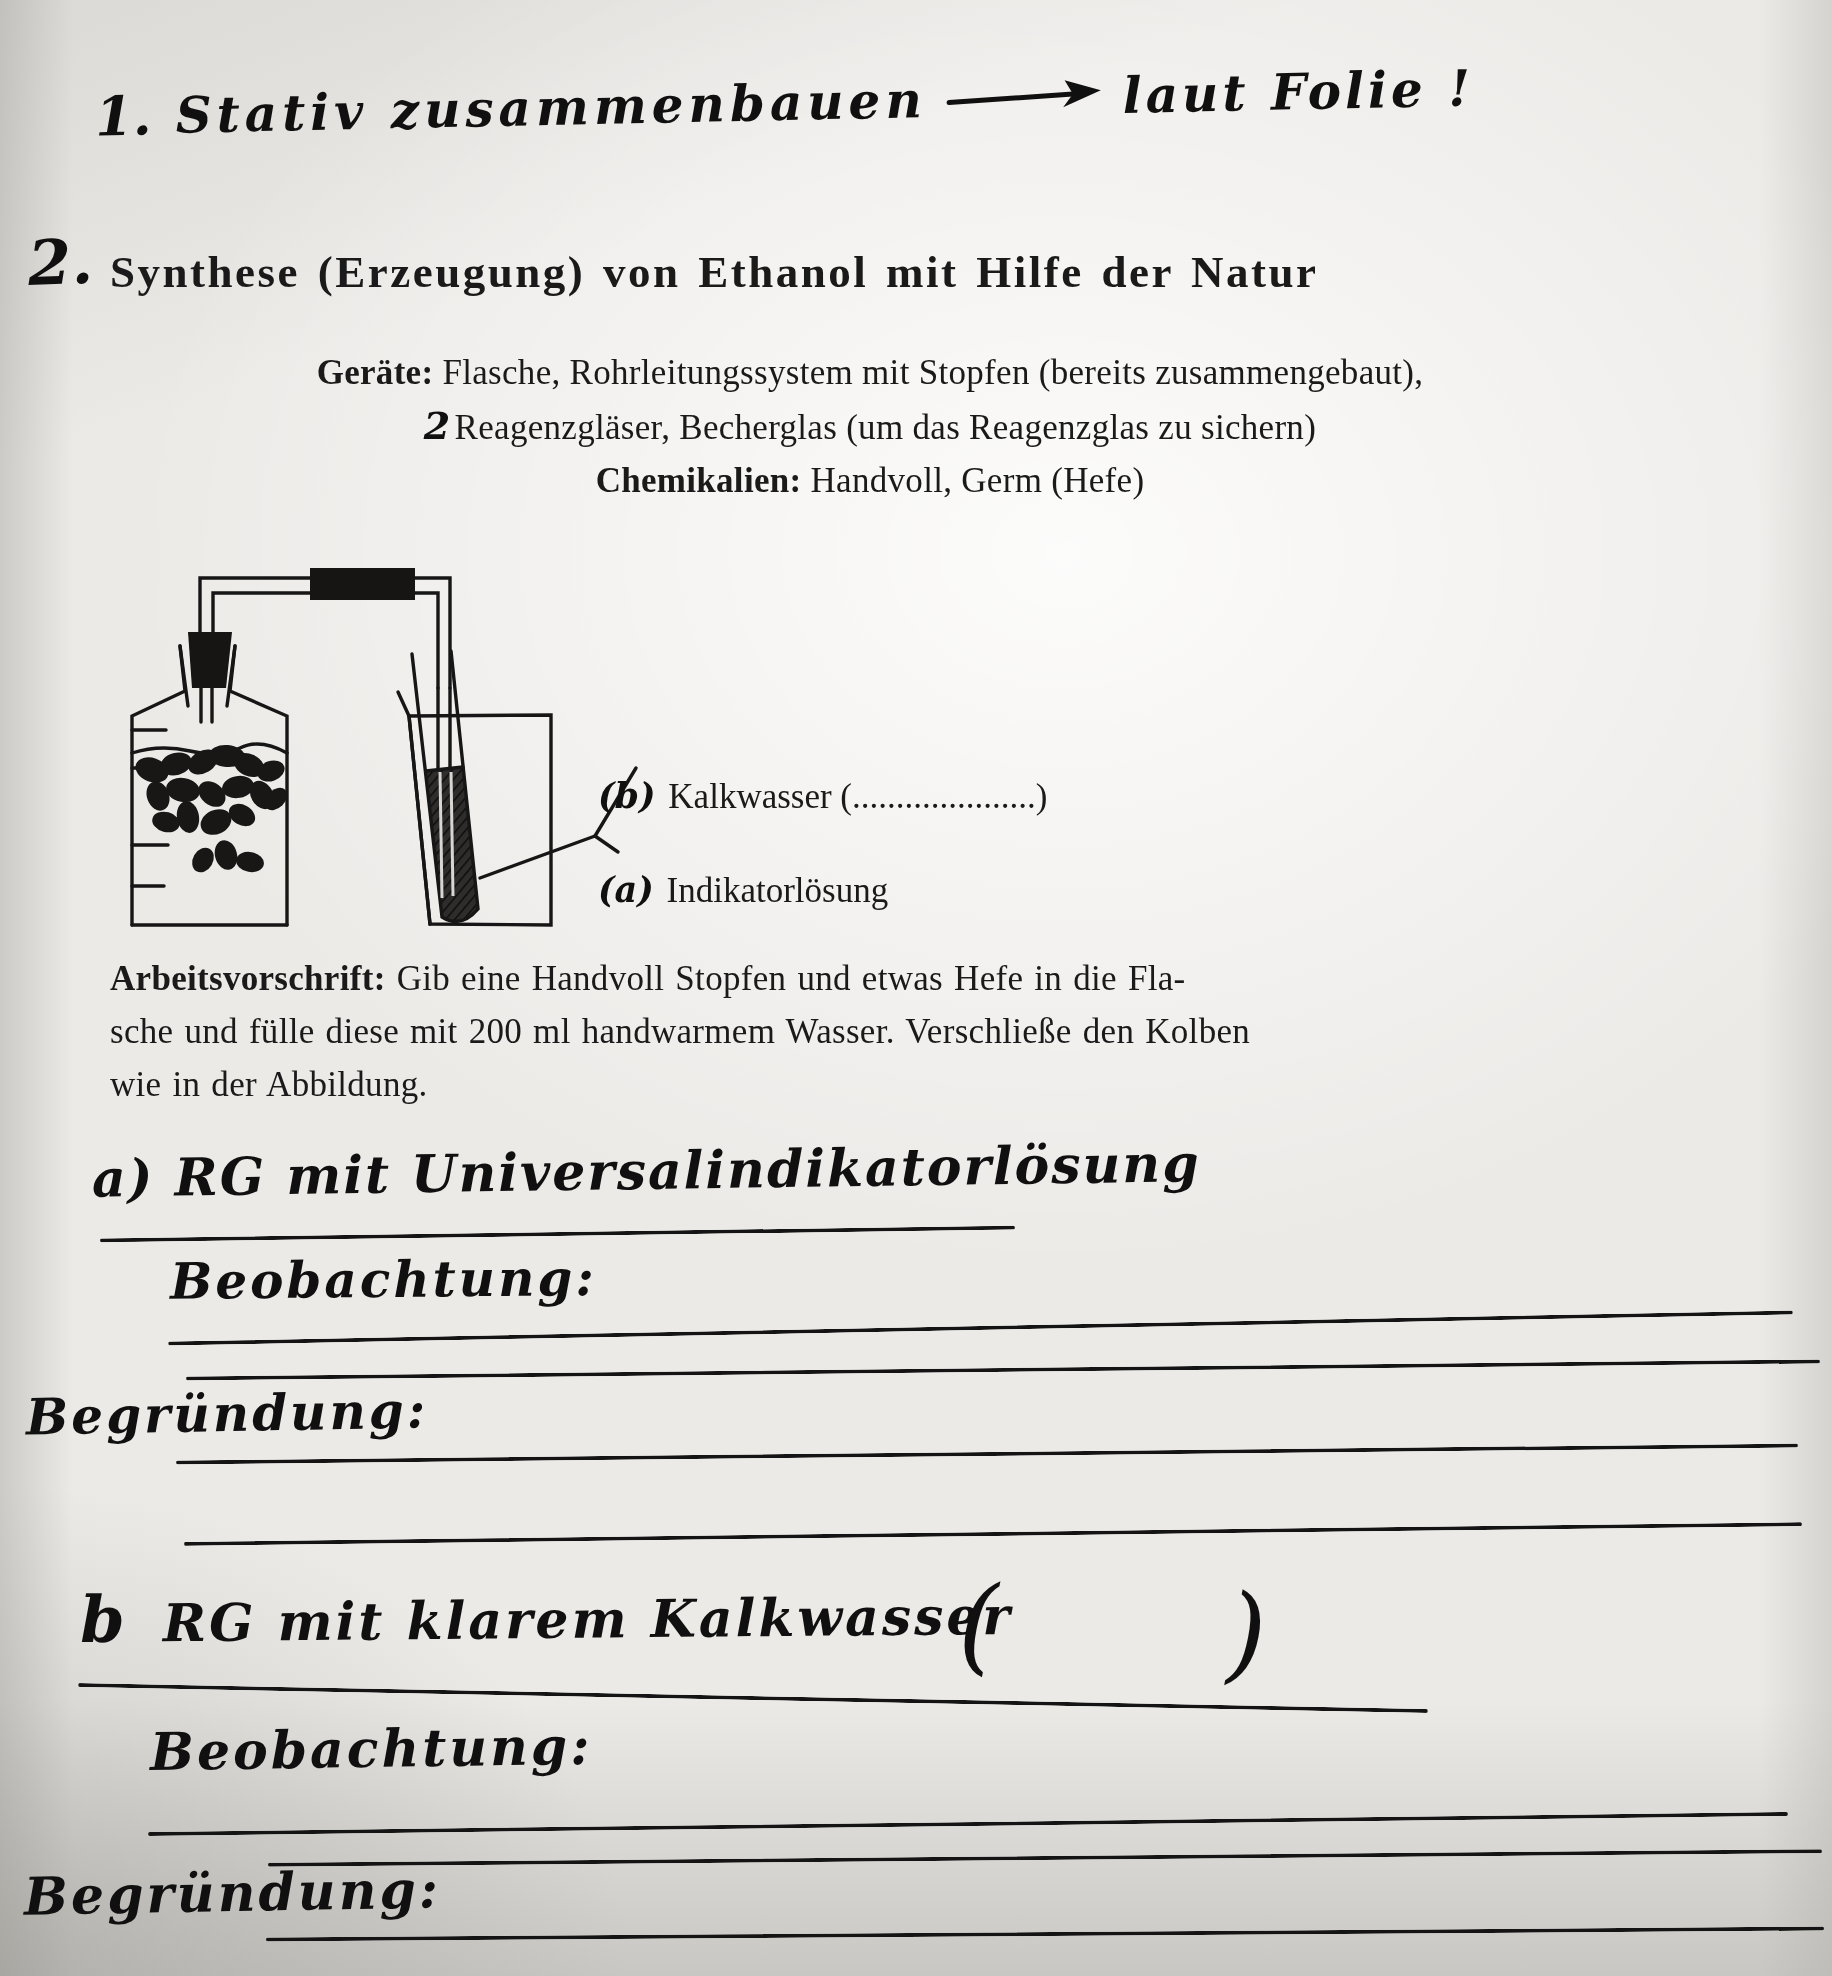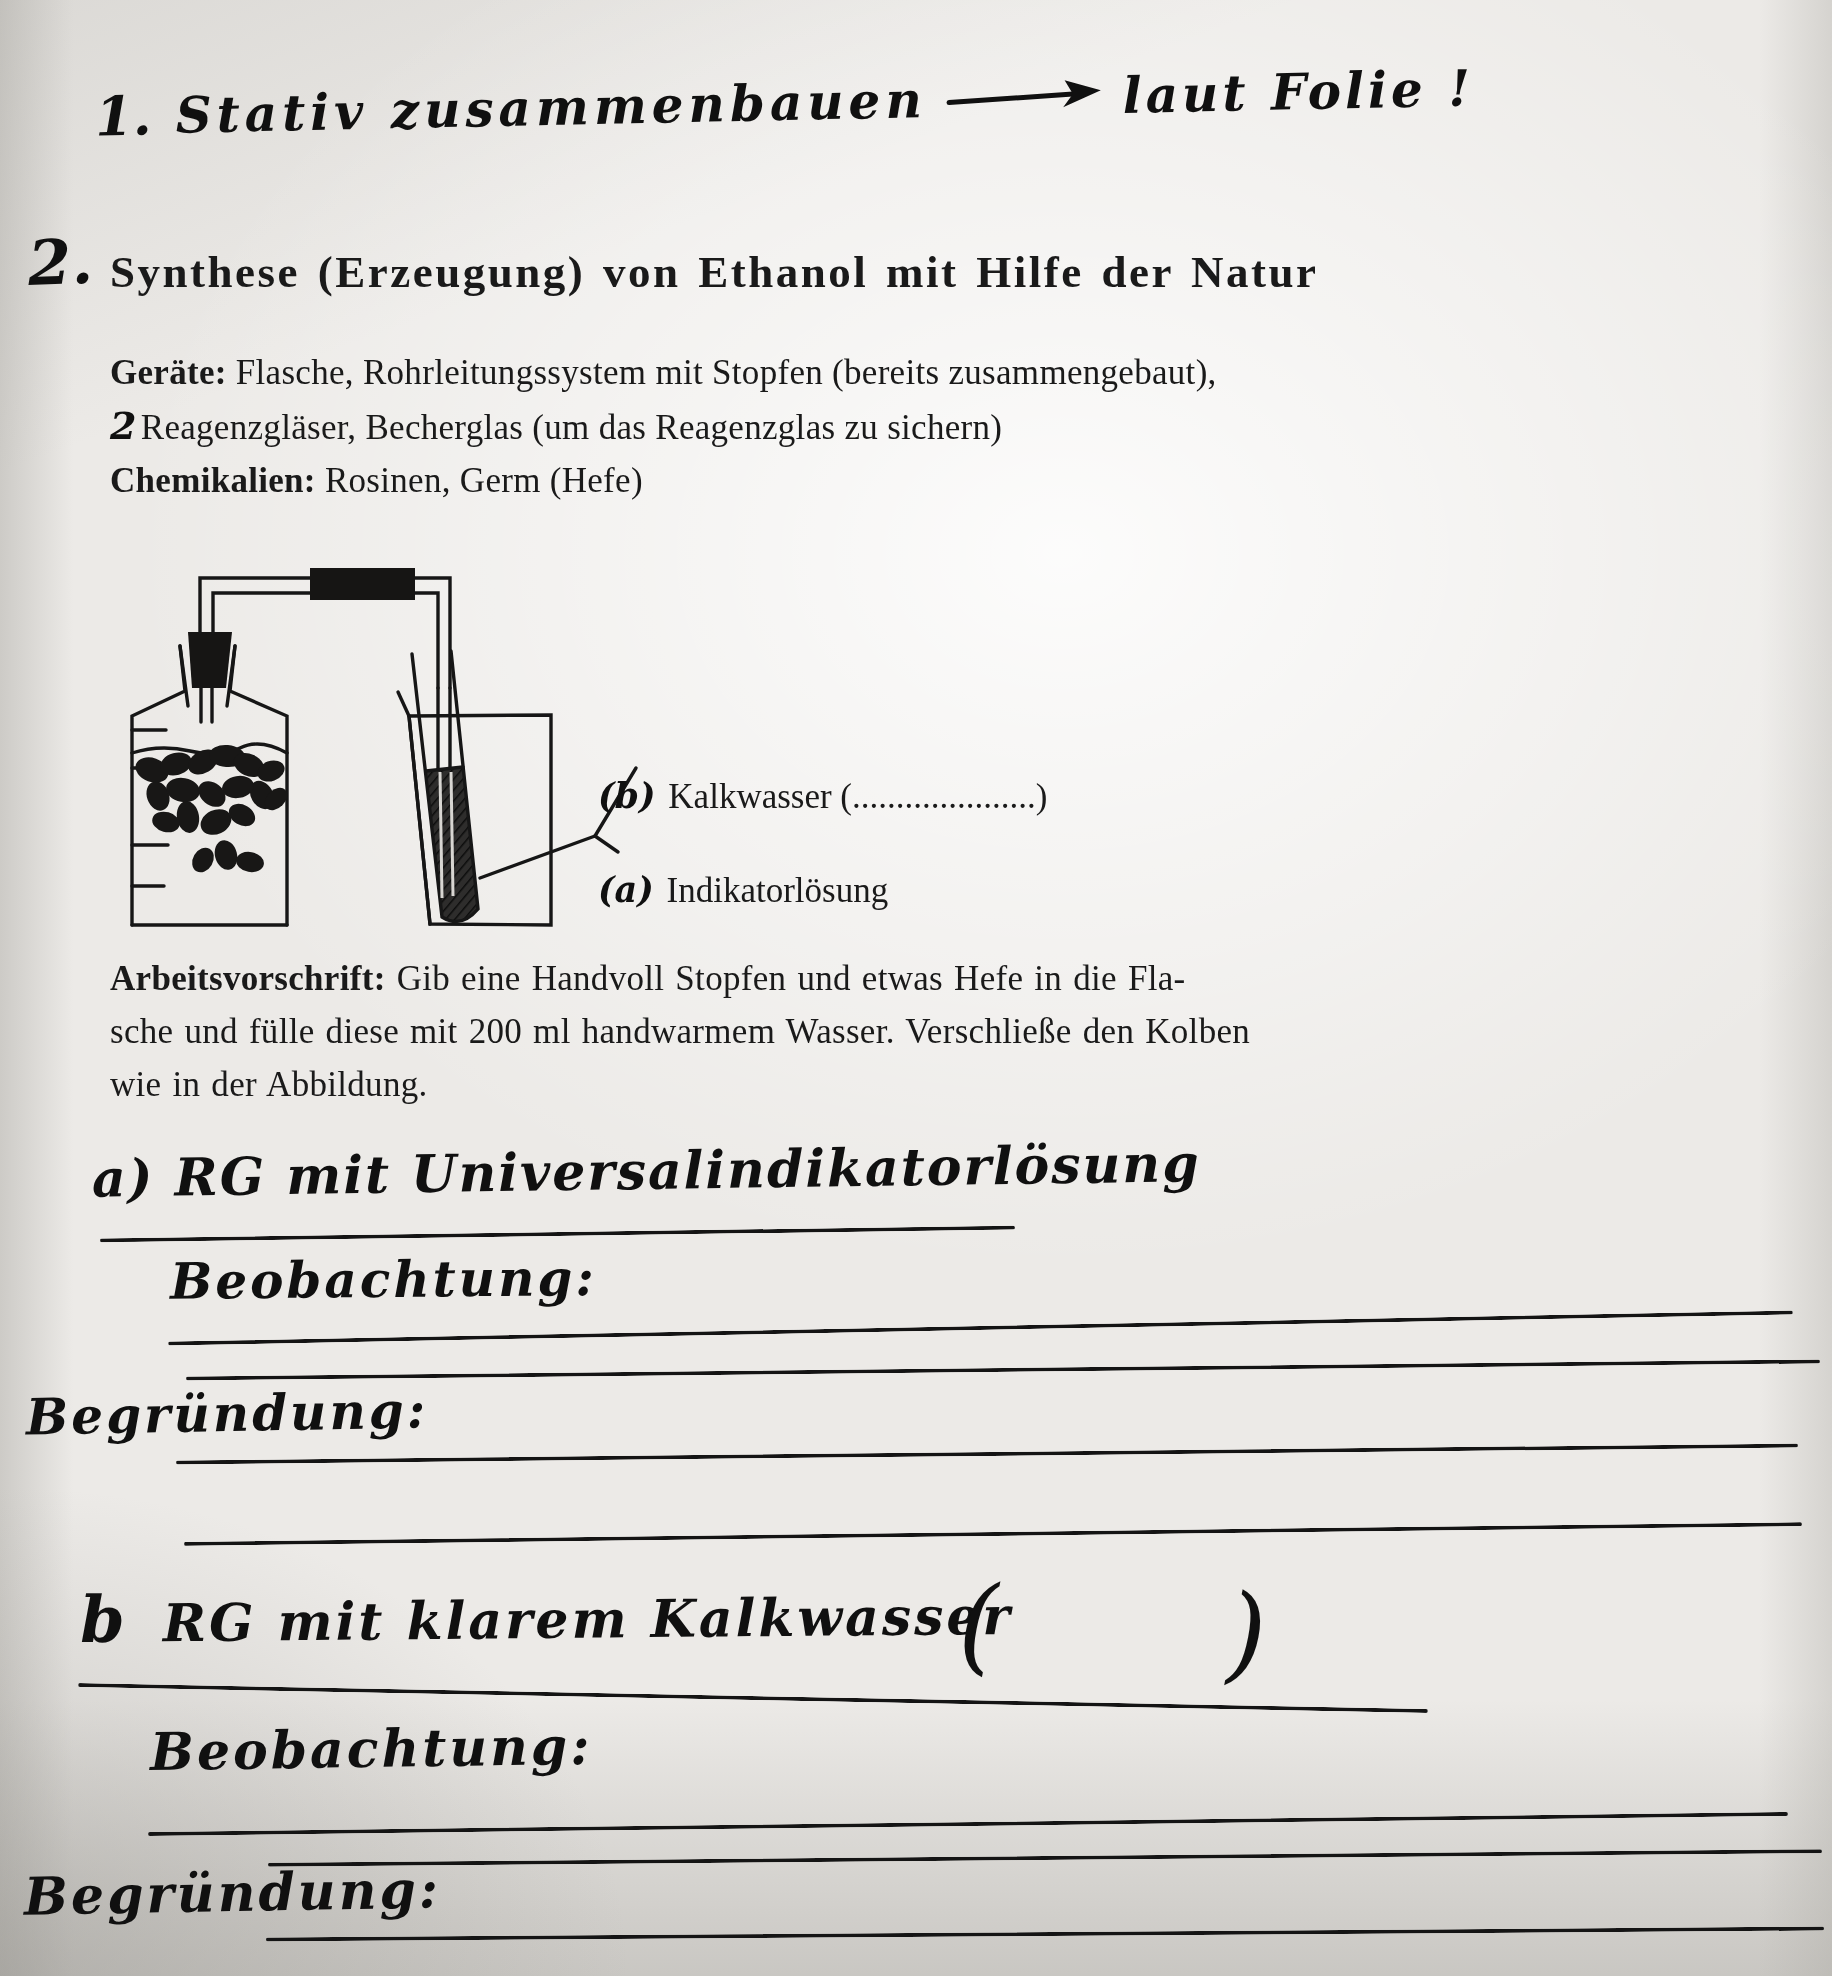--- a/index.html
+++ b/index.html
@@ -21,21 +21,21 @@
   .print{font-family:"Liberation Serif", serif;color:#1a1a1a;}
   .b{font-weight:bold;}
   
   .hw{font-family:"DejaVu Serif", serif;font-style:italic;font-weight:bold;color:#101010;}
   .note1{left:95px;top:70px;display:flex;align-items:center;gap:18px;transform:rotate(-1.2deg);}
   .note1 .t{font-size:50px;letter-spacing:5px;}
   .note1 .n{font-size:54px;margin-right:6px;}
   .note1 .tgt{font-size:50px;letter-spacing:4px;}
   .h-num{left:28px;top:226px;font-size:62px;transform:rotate(-2deg);}
   .title{left:110px;top:246px;font-size:45px;font-weight:bold;letter-spacing:2.5px;word-spacing:4px;width:1500px;}
-  .info{left:110px;top:346px;font-size:35px;line-height:53px;width:1520px;letter-spacing:0.3px;}
+  .info{left:110px;top:346px;font-size:35px;line-height:53px;width:1520px;letter-spacing:0.3px;text-align:center;}
   .hw-inline{font-family:"DejaVu Serif", serif;font-style:italic;font-weight:bold;font-size:38px;color:#101010;padding-right:4px;}
   .diag-label{font-size:35px;margin-top:21px;}
   .diag-label .pl{font-weight:bold;}
   .instr{left:110px;top:952px;font-size:35px;line-height:53px;width:1480px;letter-spacing:0.3px;word-spacing:2px;}
   .ln{border-bottom:4px solid #141414;height:0;border-radius:2px;}
   .a-head{left:92px;top:1140px;font-size:52px;letter-spacing:2px;transform:rotate(-0.8deg);}
   .beo-a{left:170px;top:1250px;font-size:50px;letter-spacing:3px;transform:rotate(-0.5deg);}
   .beg-a{left:26px;top:1384px;font-size:50px;letter-spacing:3px;transform:rotate(-1deg);}
   .b-head{left:80px;top:1578px;font-size:52px;letter-spacing:3px;transform:rotate(-0.5deg);}
   .b-head .bb{font-size:64px;margin-right:14px;}
@@ -56,21 +56,21 @@
   </svg>
   <span class="tgt">laut Folie !</span>
 </div>
 
 <div class="abs hw h-num">2.</div>
 <div class="abs print title">Synthese (Erzeugung) von Ethanol mit Hilfe der Natur</div>
 
 <div class="abs print info">
   <div><span class="b">Geräte:</span> <span>Flasche, Rohrleitungssystem mit Stopfen (bereits zusammengebaut),</span></div>
   <div><span class="hw-inline">2</span><span>Reagenzgläser, Becherglas (um das Reagenzglas zu sichern)</span></div>
-  <div><span class="b">Chemikalien:</span> <span>Rosinen, Germ (Hefe)</span></div>
+  <div><span class="b">Chemikalien:</span> <span>Handvoll, Germ (Hefe)</span></div>
 </div>
 
 <svg class="abs" style="left:90px;top:558px;" width="560" height="412" viewBox="0 0 560 412">
   <defs>
     <pattern id="hatch" width="7" height="7" patternUnits="userSpaceOnUse" patternTransform="rotate(40)">
       <rect width="7" height="7" fill="#2e2d2c"></rect>
       <line x1="0" y1="0" x2="0" y2="7" stroke="#0c0c0c" stroke-width="3"></line>
     </pattern>
   </defs>
 

